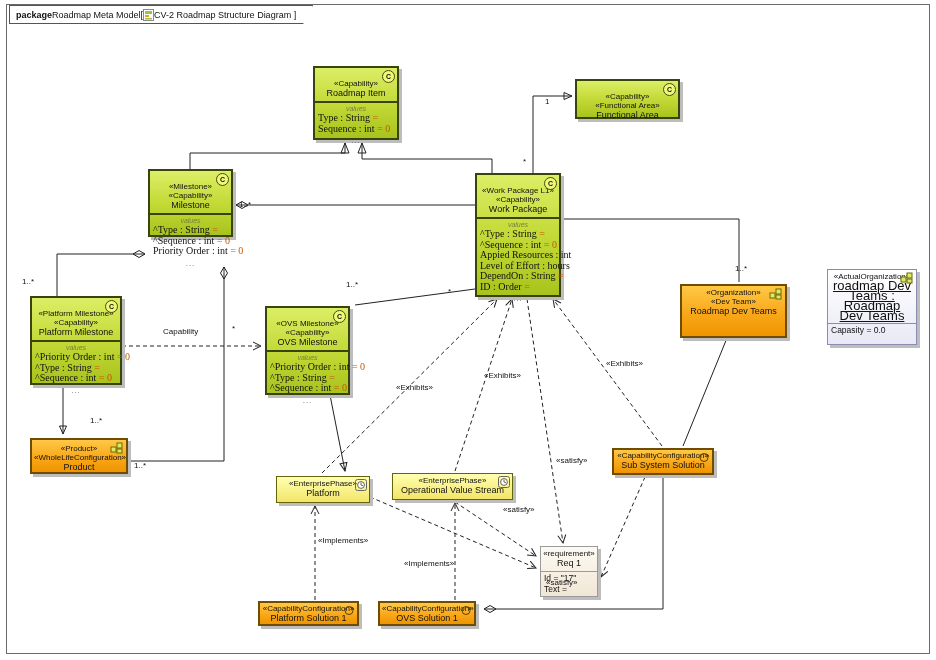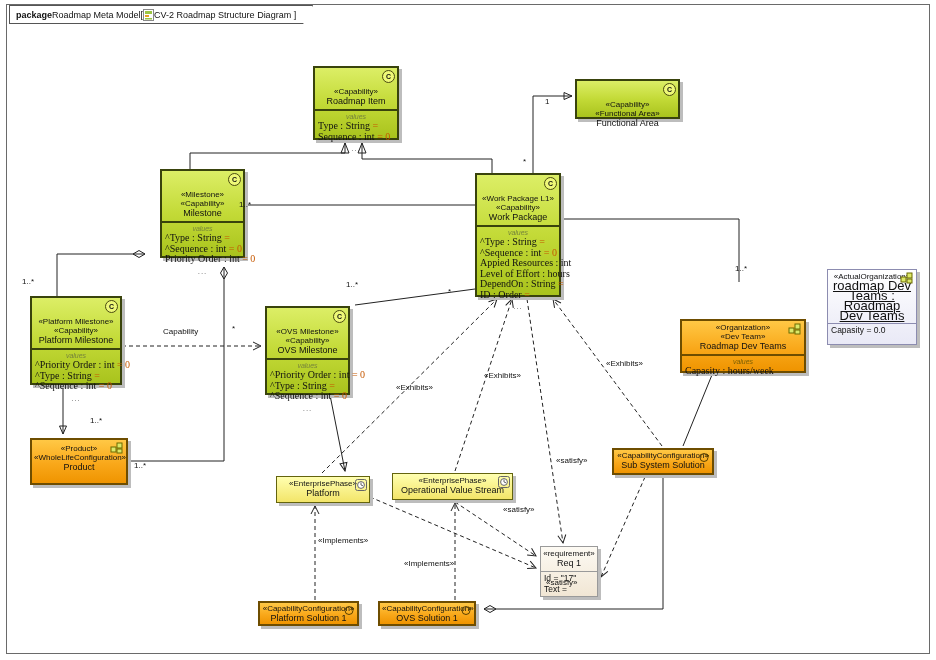--- a/index.html
+++ b/index.html
@@ -9,21 +9,21 @@
   .pkgtab{position:absolute;left:9px;top:5px;height:17px;z-index:5;background:#fff;border:1px solid #555;
           display:flex;align-items:center;padding:0 16px 0 6px;font-size:9px;white-space:nowrap;
           clip-path:polygon(0 0,100% 0,calc(100% - 10px) 100%,0 100%);}
   .pkgtab b{font-weight:bold;}
   .node{position:absolute;box-sizing:border-box;z-index:3;box-shadow:3px 3px 0 #bdbdbd;text-align:center;}
   .green{background:linear-gradient(180deg,#dcee66 0%,#c3da37 50%,#a9c31d 100%);border:2px solid #39430c;}
   .orange{background:linear-gradient(180deg,#ffc845 0%,#f9a81a 55%,#ef9400 100%);border:2px solid #6e4d00;}
   .yellow{background:linear-gradient(180deg,#ffffb0 0%,#f3e569 100%);border:1px solid #64640e;}
   .plainbox{background:linear-gradient(180deg,#ffffff 0%,#e9e9f6 100%);border:1px solid #8c8cb0;}
   .reqbox{background:linear-gradient(180deg,#fdfaf3 0%,#f1e6d4 100%);border:1px solid #9a9a9a;}
-  .hdr{position:relative;padding:19px 2px 2px;}
+  .hdr{position:relative;padding:11px 2px 2px;}
   .st{font-size:8px;line-height:9px;}
   .nm{font-size:9px;font-weight:normal;line-height:11px;}
   .vals{border-top:2px solid #39430c;padding:1px 0 2px;text-align:left;}
   .orange .vals{border-top-color:#6e4d00;}
   .plainbox .vals,.reqbox .vals{border-top-width:1px;border-top-color:inherit;}
   .vtitle{text-align:center;font-size:7px;font-style:italic;color:#76843b;line-height:9px;}
   .orange .vtitle{color:#7d6005;}
   .vrow{font-size:10px;line-height:10.5px;padding-left:3px;white-space:nowrap;font-family:Liberation Serif, serif;}
   .vrow .v{color:#c65800;}
   .more{text-align:center;font-size:8px;color:#5d5d5d;line-height:9px;margin-top:2px;letter-spacing:1px;}
@@ -122,21 +122,21 @@
       <div class="nm">Roadmap Item</div>
     </div>
     <div class="vals">
       <div class="vtitle">values</div>
       <div class="vrow"><span>Type : String </span><span class="v">=</span></div>
       <div class="vrow"><span>Sequence : int </span><span class="v">= 0</span></div>
       <div class="more">...</div>
     </div>
   </div>
 
-  <div class="node green" style="left:160px;top:169px;width:85px;height:89px;">
+  <div class="node green" style="left:148px;top:169px;width:85px;height:68px;">
     <div class="hdr">
       <span class="circ">C</span>
       <div class="st">«Milestone»</div>
       <div class="st">«Capability»</div>
       <div class="nm">Milestone</div>
     </div>
     <div class="vals">
       <div class="vtitle">values</div>
       <div class="vrow"><span>^Type : String </span><span class="v">=</span></div>
       <div class="vrow"><span>^Sequence : int </span><span class="v">= 0</span></div>
@@ -198,53 +198,49 @@
     </div>
     <div class="vals">
       <div class="vtitle">values</div>
       <div class="vrow"><span>^Priority Order : int </span><span class="v">= 0</span></div>
       <div class="vrow"><span>^Type : String </span><span class="v">=</span></div>
       <div class="vrow"><span>^Sequence : int </span><span class="v">= 0</span></div>
       <div class="more">...</div>
     </div>
   </div>
 
-  <div class="node orange" style="left:680px;top:284px;width:126px;height:54px;margin-top:35px;">
+  <div class="node orange" style="left:680px;top:284px;width:107px;height:54px;">
     <div class="hdr" style="padding-top:2px;">
       <svg class="cornericon" width="14" height="12">
         <rect x="1" y="5" width="5" height="5" fill="#dce868" stroke="#6b6b00"></rect>
         <rect x="7" y="1" width="5" height="5" fill="#dce868" stroke="#6b6b00"></rect>
         <rect x="7" y="7" width="5" height="4" fill="#dce868" stroke="#6b6b00"></rect>
       </svg>
       <div class="st">«Organization»</div>
       <div class="st">«Dev Team»</div>
       <div class="nm">Roadmap Dev Teams</div>
     </div>
-    <div class="vals">
-      <div class="vtitle">values</div>
-      <div class="vrow"><span>Capasity : hours/week</span></div>
-    </div>
   </div>
 
   <div class="node plainbox" style="left:827px;top:269px;width:90px;height:76px;">
     <div class="hdr" style="padding-top:2px;">
       <svg class="cornericon" width="14" height="12">
         <rect x="1" y="5" width="5" height="5" fill="#dce868" stroke="#6b6b00"></rect>
         <rect x="7" y="1" width="5" height="5" fill="#dce868" stroke="#6b6b00"></rect>
         <rect x="7" y="7" width="5" height="4" fill="#dce868" stroke="#6b6b00"></rect>
       </svg>
       <div class="st">«ActualOrganization»</div>
       <div class="uname">roadmap Dev Teams : Roadmap Dev Teams</div>
     </div>
     <div class="vals" style="border-top:1px solid #8c8cb0;">
       <div class="attr">Capasity = 0.0</div>
     </div>
   </div>
 
-  <div class="node orange" style="left:30px;top:438px;width:98px;height:47px;">
+  <div class="node orange" style="left:30px;top:438px;width:98px;height:36px;">
     <div class="hdr" style="padding-top:4px;">
       <svg class="cornericon" width="14" height="12">
         <rect x="1" y="5" width="5" height="5" fill="#dce868" stroke="#6b6b00"></rect>
         <rect x="7" y="1" width="5" height="5" fill="#dce868" stroke="#6b6b00"></rect>
         <rect x="7" y="7" width="5" height="4" fill="#dce868" stroke="#6b6b00"></rect>
       </svg>
       <div class="st">«Product»</div>
       <div class="st">«WholeLifeConfiguration»</div>
       <div class="nm">Product</div>
     </div>

